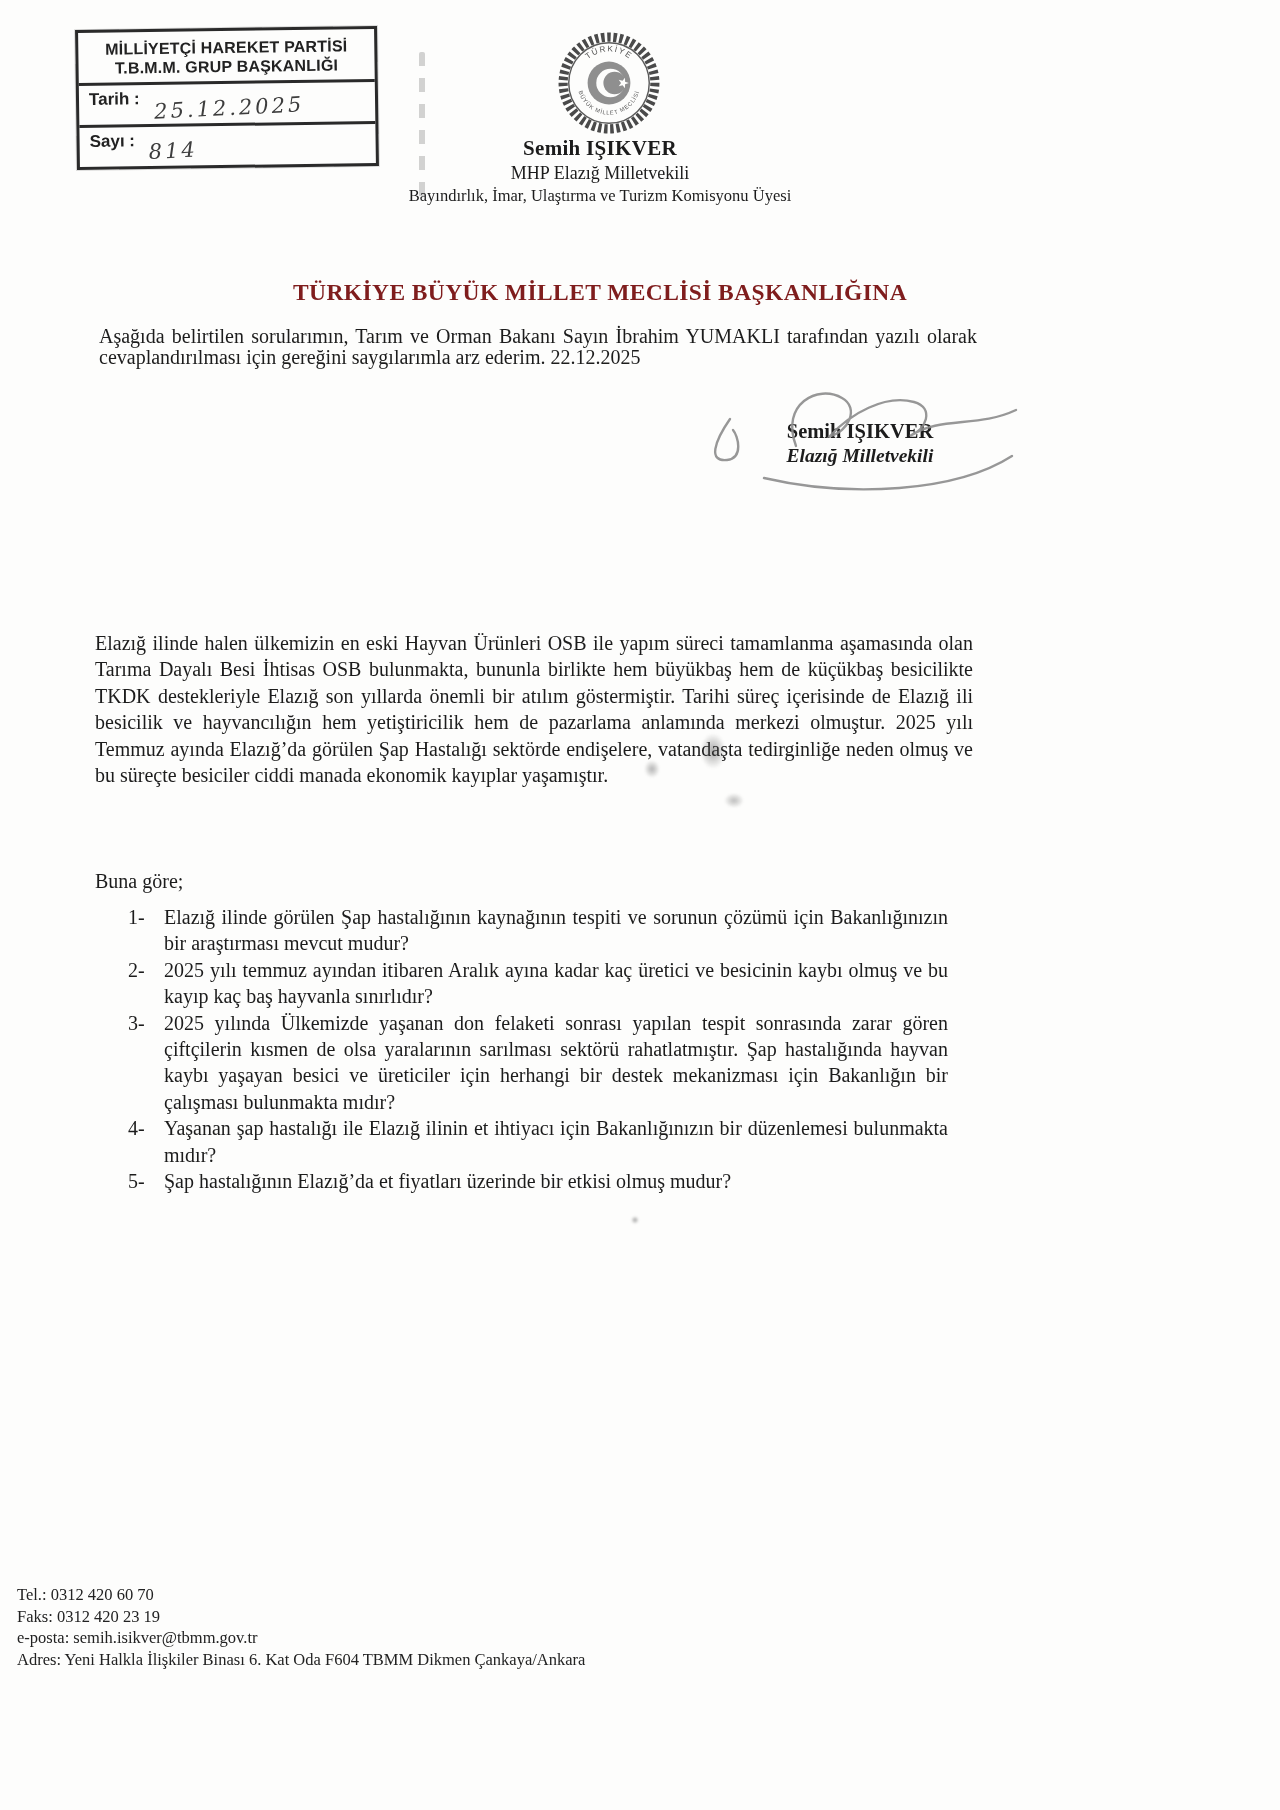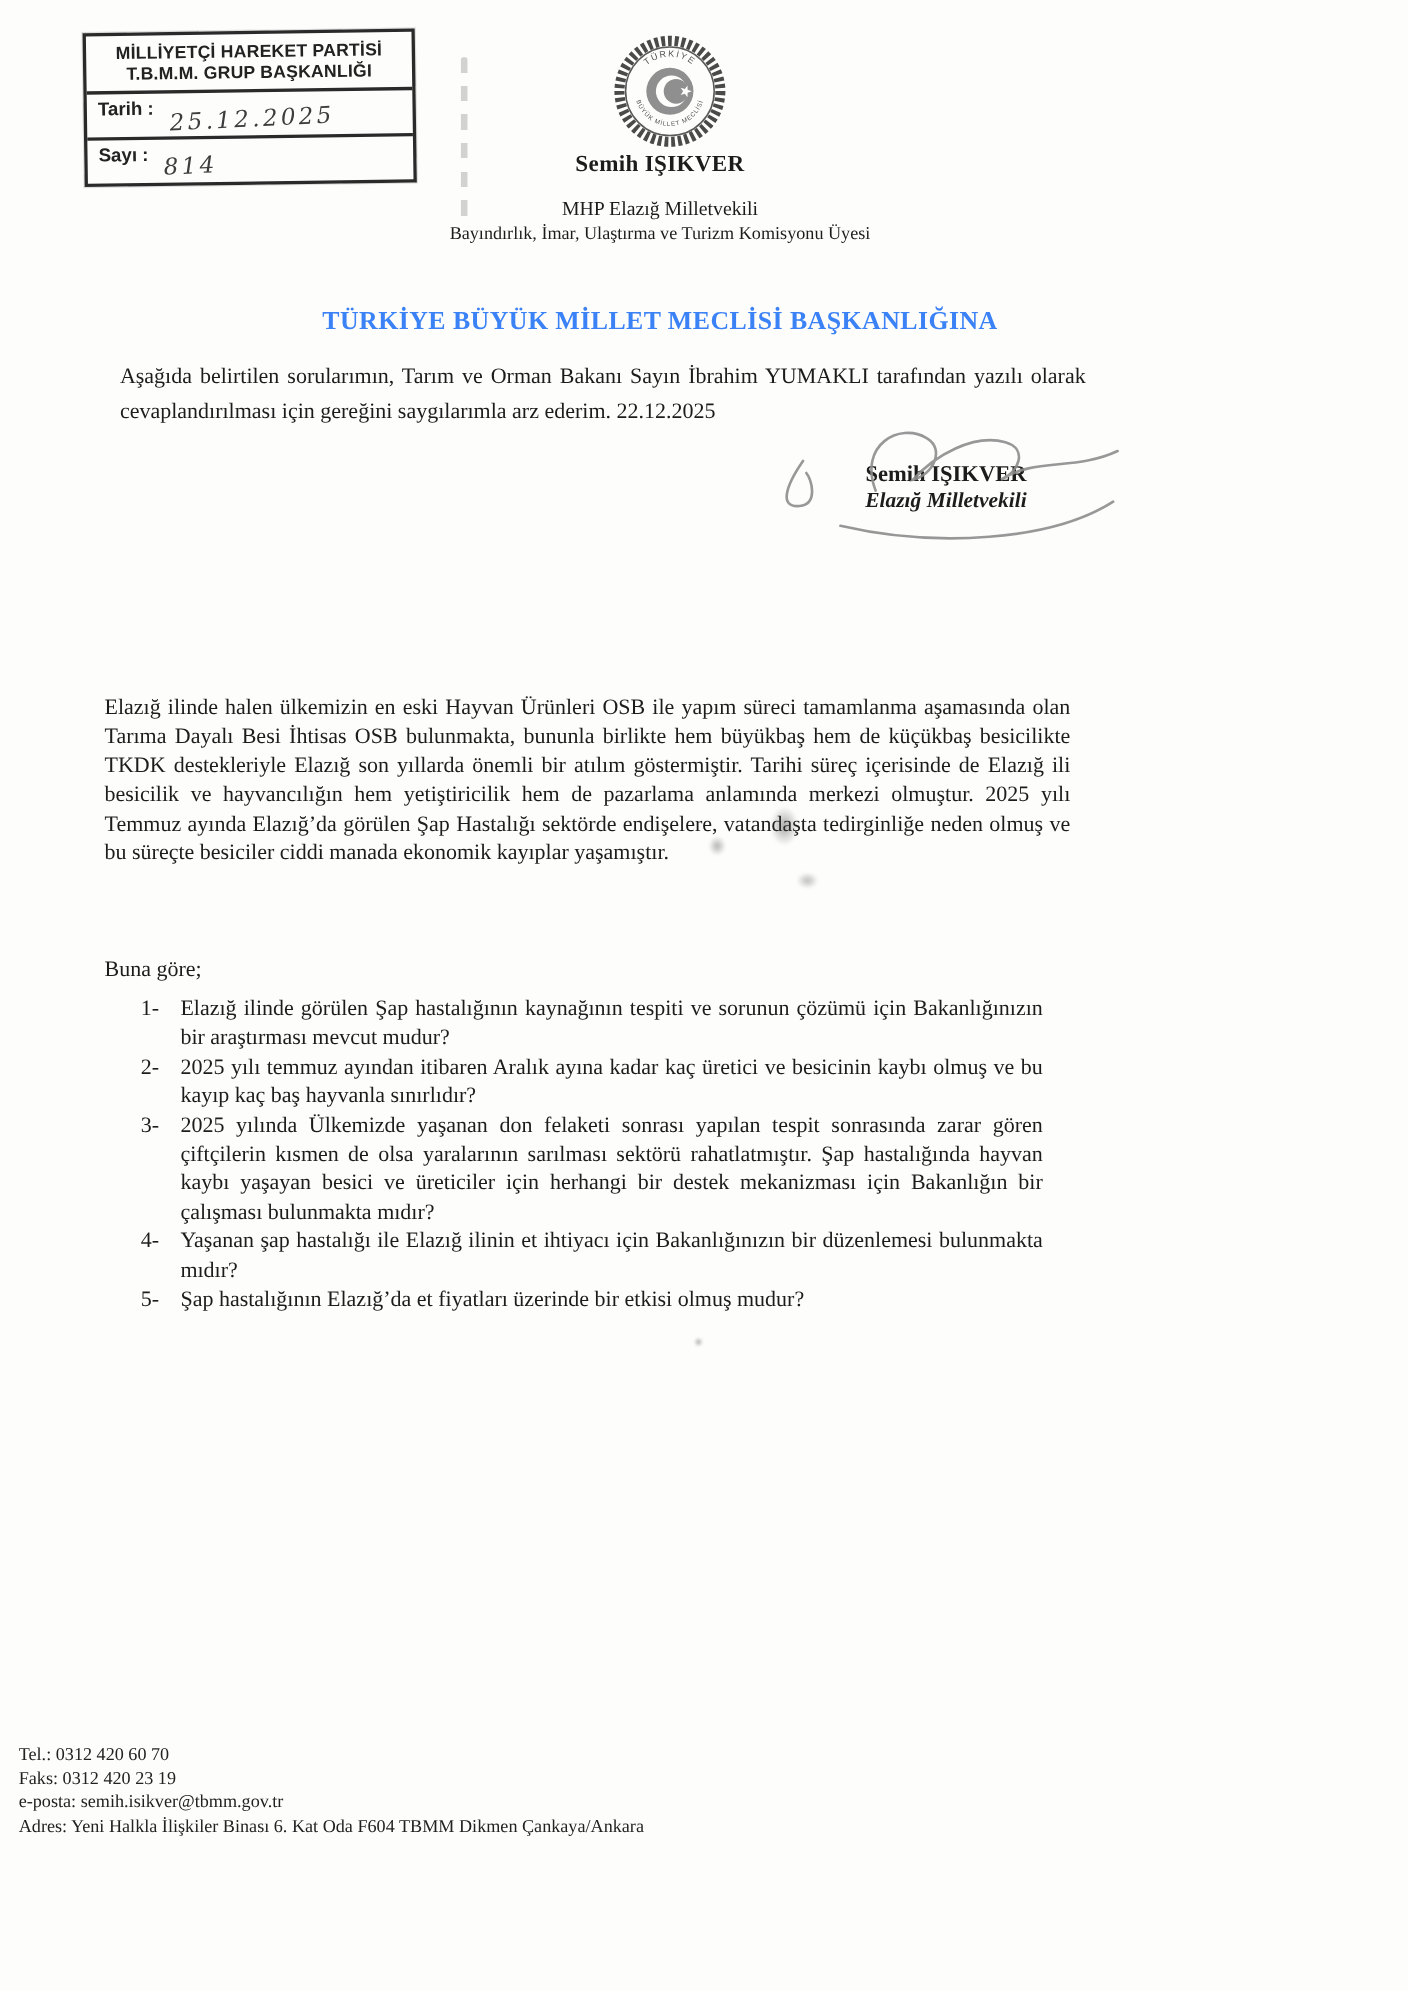--- a/index.html
+++ b/index.html
@@ -28,30 +28,30 @@
   .stamp-value{
     font-family:"DejaVu Serif", serif;font-style:italic;font-weight:normal;
     font-size:21px;color:#3d3d3d;letter-spacing:3px;margin-left:14px;
     transform:rotate(-2deg);padding-bottom:1px;
   }
   
   .seal{position:absolute;left:556px;top:30px;width:106px;height:106px;}
   
   .mp-block{position:absolute;left:250px;top:136px;width:700px;text-align:center;}
   .mp-name{font-size:21px;font-weight:bold;letter-spacing:.3px;}
-  .mp-title{font-size:18px;margin-top:18px;}
+  .mp-title{font-size:18px;margin-top:2px;}
   .mp-committee{font-size:16.5px;margin-top:2px;}
   
   .letter-title{
     position:absolute;left:160px;top:279px;width:880px;text-align:center;
-    font-size:23.5px;font-weight:bold;letter-spacing:.4px;color:#3b82f6;
+    font-size:23.5px;font-weight:bold;letter-spacing:.4px;color:#7f1d1d;
   }
   .intro{
-    position:absolute;left:109px;top:326px;width:878px;
-    font-size:20px;line-height:32px;text-align:justify;
+    position:absolute;left:99px;top:326px;width:878px;
+    font-size:20px;line-height:21px;text-align:justify;
   }
   .sig-block{
     position:absolute;left:735px;top:420px;width:250px;text-align:center;
     font-weight:bold;z-index:1;
   }
   .sig-name{font-size:20.5px;}
   .sig-title{font-size:19.5px;margin-top:2px;font-style:italic;}
   .sig-svg{position:absolute;left:700px;top:386px;width:320px;height:118px;z-index:2;}
   .body-par{
     position:absolute;left:95px;top:630px;width:878px;

